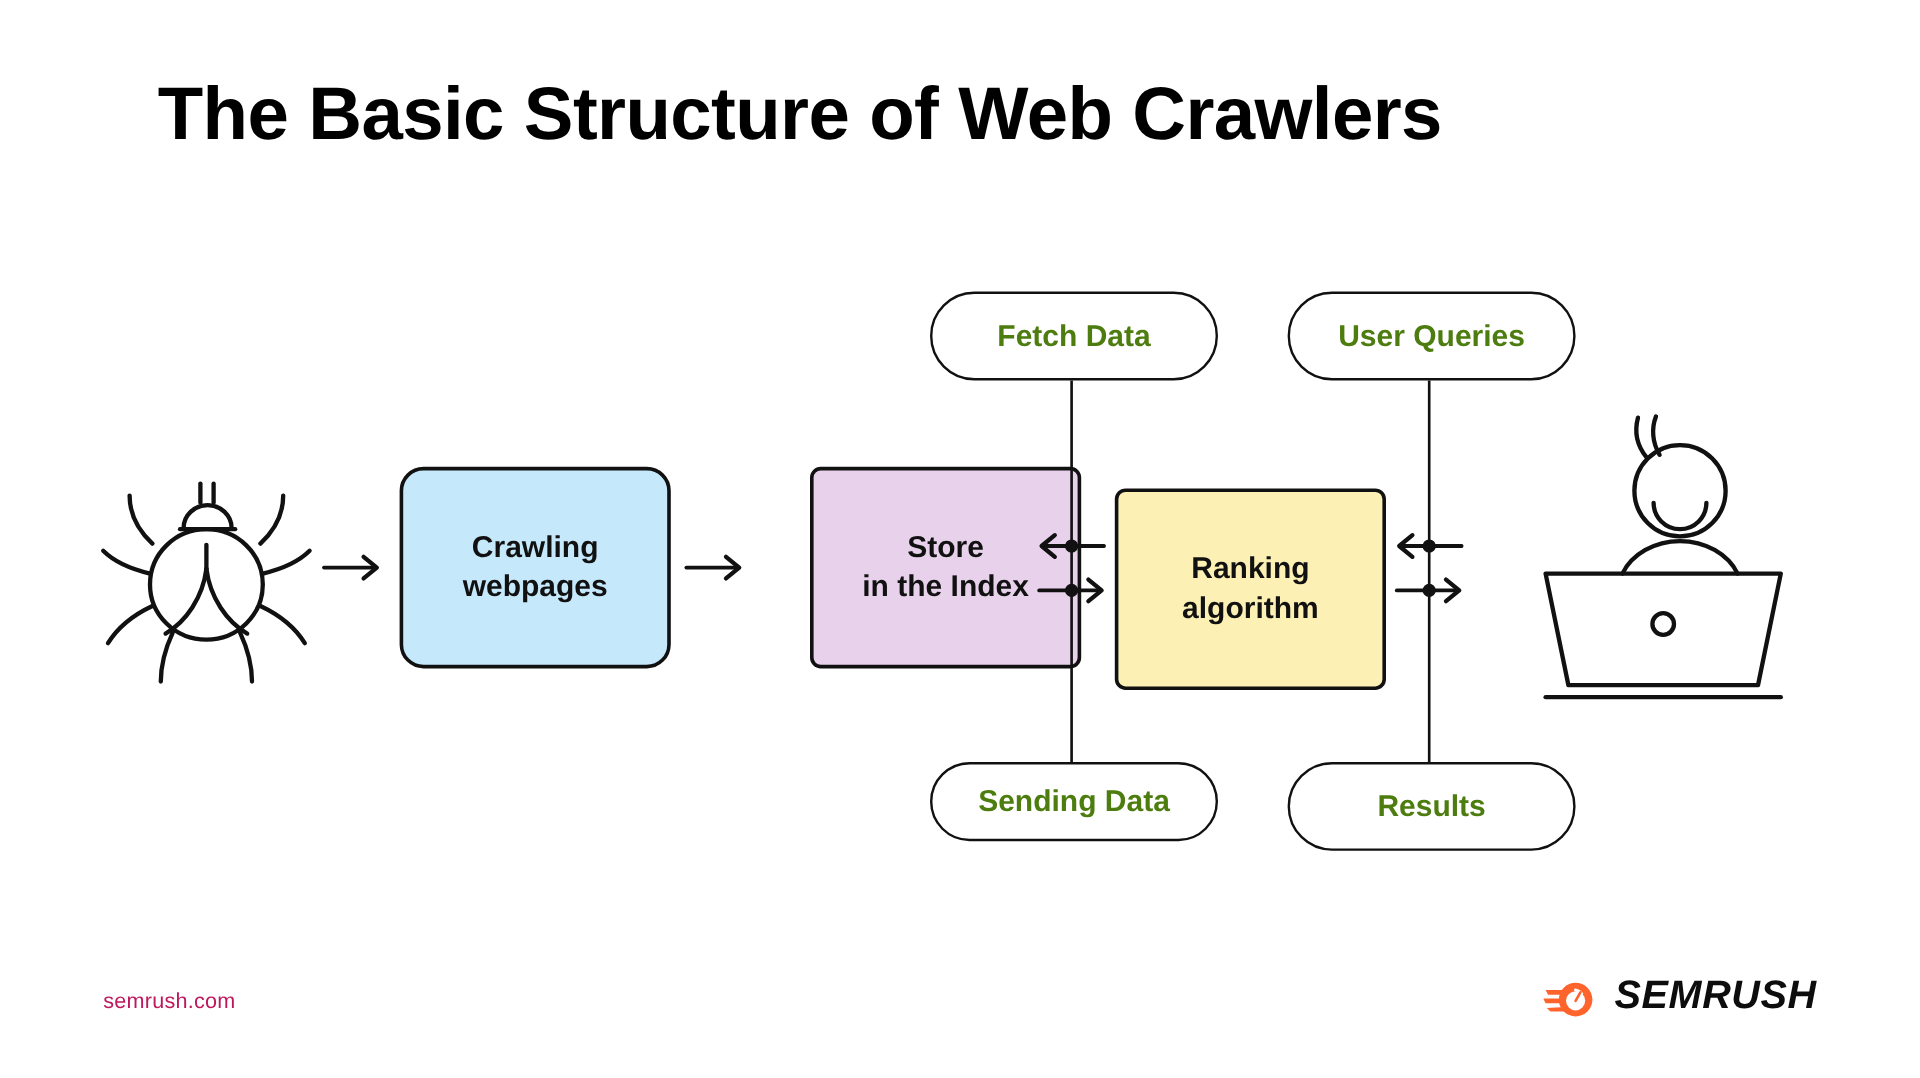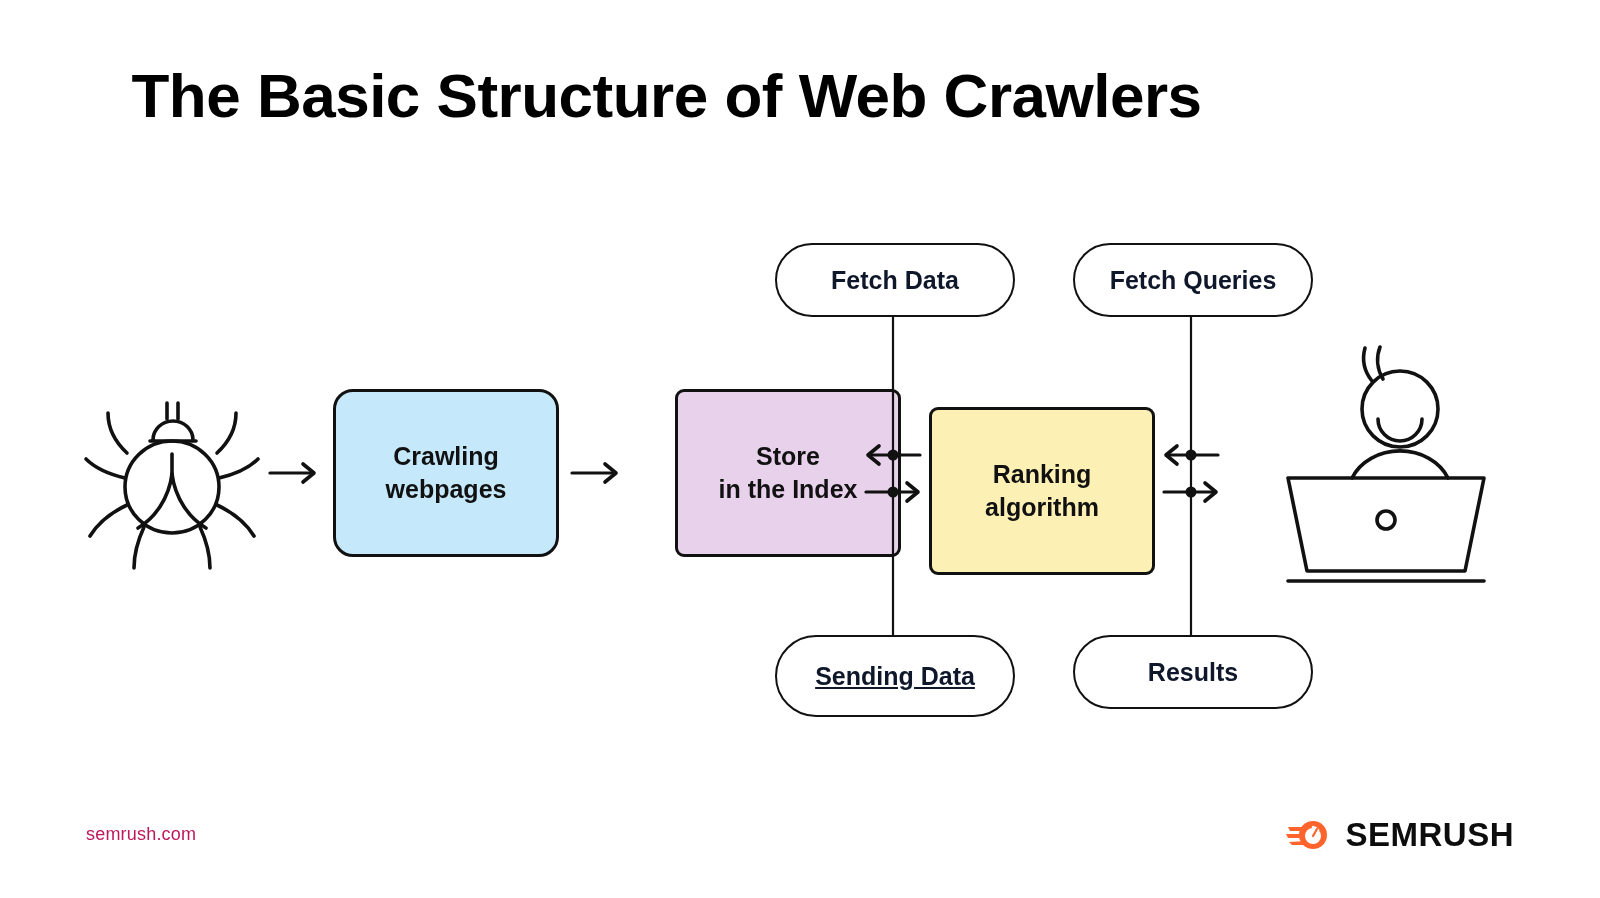--- a/index.html
+++ b/index.html
@@ -65,47 +65,48 @@
     box-sizing: border-box;
     border: 2.5px solid #111111;
     border-radius: 999px;
     background: #ffffff;
     display: flex;
     align-items: center;
     justify-content: center;
     font-family: "Liberation Sans", sans-serif;
     font-size: 25px;
     font-weight: bold;
-    color: #0f172a;
+    color: #4d7c0f;
     white-space: nowrap;
   }
   #pill-fetch   { left: 775px; top: 243px; width: 240px; height: 74px; }
   #pill-queries { left: 1073px; top: 243px; width: 240px; height: 74px; }
-  #pill-sending { left: 775px; top: 635px; width: 240px; height: 82px; text-decoration: underline; }
+  #pill-sending { left: 775px; top: 635px; width: 240px; height: 66px; }
   #pill-results { left: 1073px; top: 635px; width: 240px; height: 74px; text-align: right; }
 
   
   .footer-url {
     position: absolute;
     left: 86px;
     top: 824px;
     font-family: "Liberation Sans", sans-serif;
     font-size: 18px;
     font-weight: normal;
     color: #be185d;
     letter-spacing: 0.2px;
   }
   .logo {
     position: absolute;
     right: 86px;
     top: 812px;
     display: flex;
-    align-items: center;
+    align-items: flex-start;
     gap: 13px;
     height: 44px;
+    font-style: italic;
   }
   .logo-mark { width: 46px; height: 40px; display: block; }
   .logo-word {
     font-family: "Liberation Sans", sans-serif;
     font-size: 33px;
     font-weight: bold;
     letter-spacing: 0.5px;
     color: #0d0d0d;
     line-height: 1;
   }
@@ -148,21 +149,21 @@
     <span>
       <span>Ranking</span><br>
       <span>algorithm</span>
     </span>
   </div>
 
   <div class="pill" id="pill-fetch">
     <span>Fetch Data</span>
   </div>
   <div class="pill" id="pill-queries">
-    <span>Fetch Queries</span>
+    <span>User Queries</span>
   </div>
   <div class="pill" id="pill-sending">
     <span>Sending Data</span>
   </div>
   <div class="pill" id="pill-results">
     <span>Results</span>
   </div>
 
   <svg id="overlay" viewBox="0 0 1600 898" width="1600" height="898">
 

